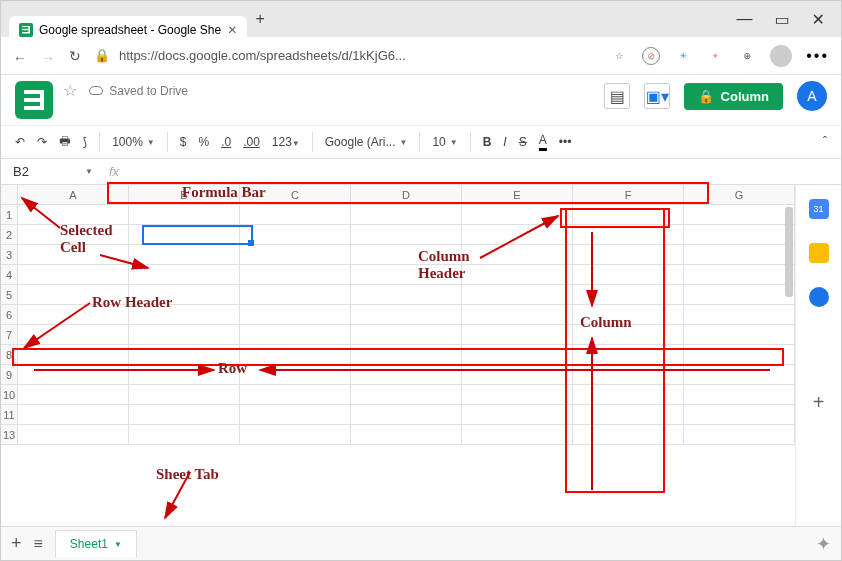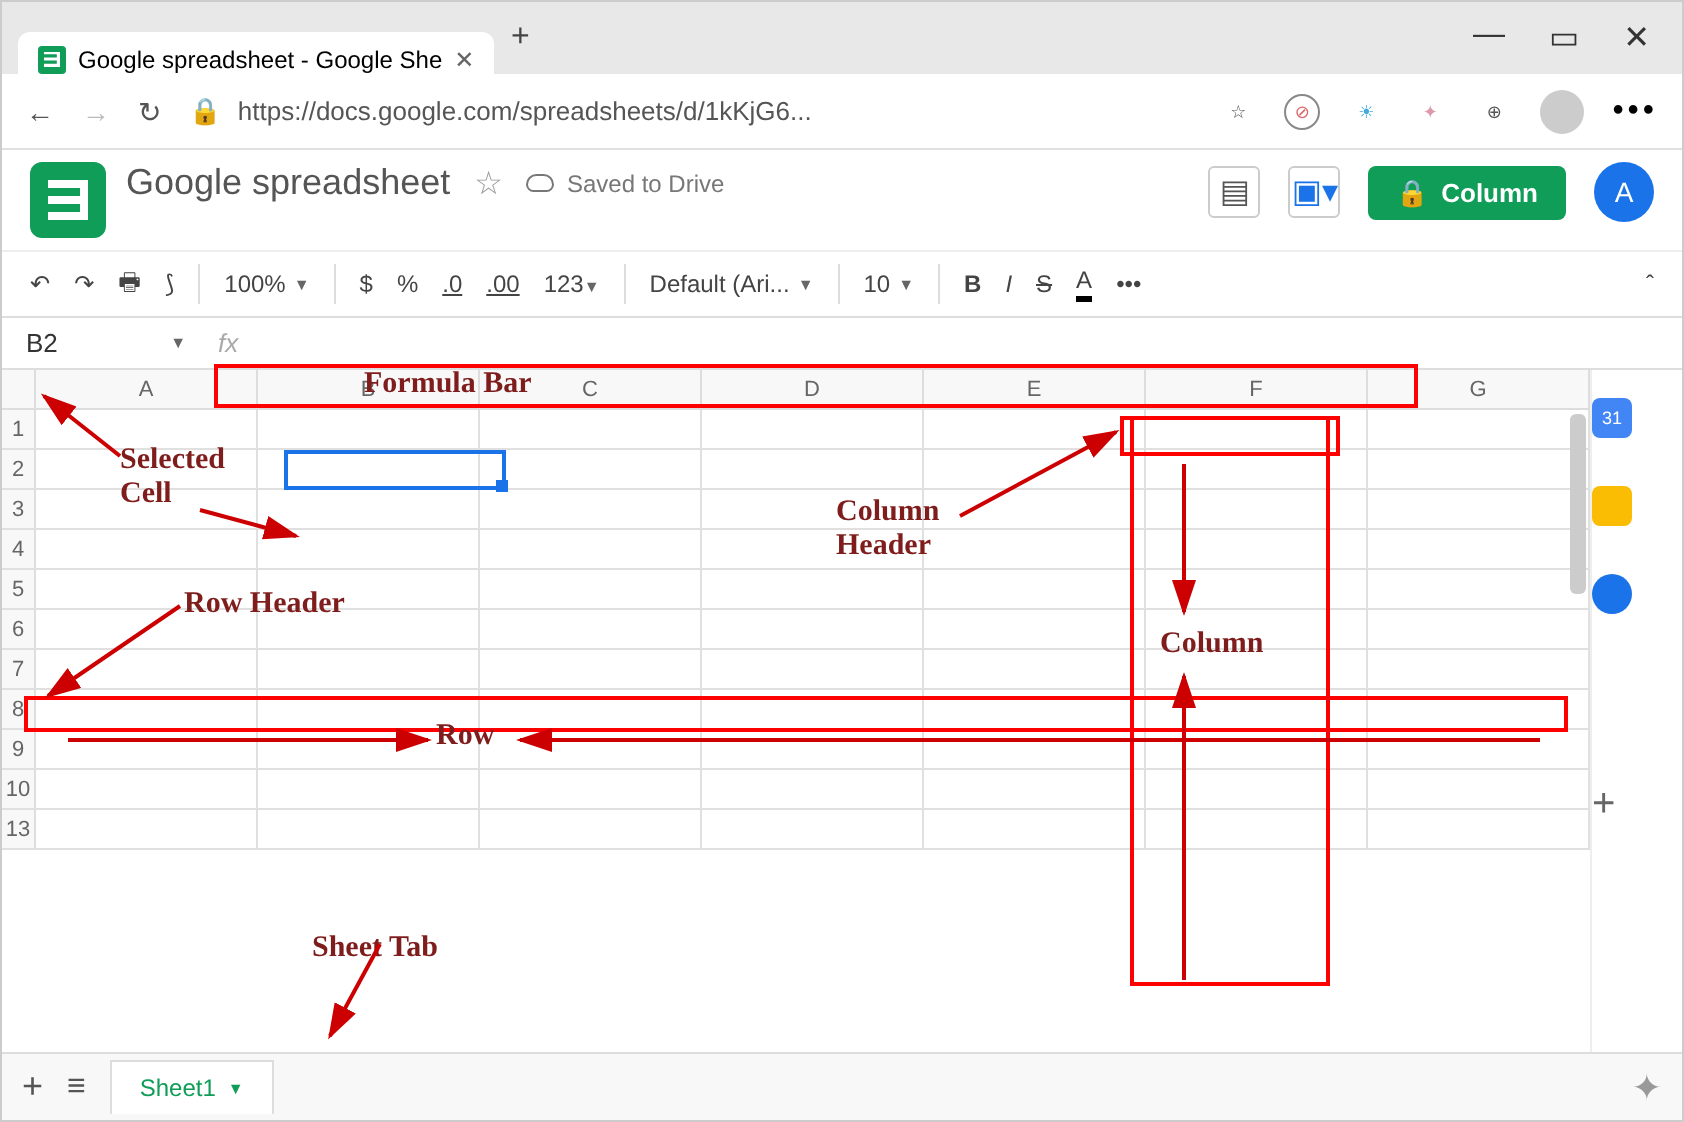--- a/index.html
+++ b/index.html
@@ -44,21 +44,21 @@
 .fbar { flex: 1; height: 100%; }
 .grid-area { flex: 1; display: flex; overflow: hidden; position: relative; }
 .grid { flex: 1; overflow: hidden; position: relative; background: #fff; }
 .colheads { display: flex; height: 20px; border-bottom: 1px solid #ddd; background: #f8f8f8; }
 .corner { width: 30px; border-right: 1px solid #ddd; }
 .ch { flex: 0 0 111px; text-align: center; font-size: 11px; color: #666; border-right: 1px solid #ddd; line-height: 20px; }
 .rows { }
 .row { display: flex; height: 20px; border-bottom: 1px solid #e0e0e0; }
 .rh { width: 30px; text-align: center; font-size: 11px; color: #666; border-right: 1px solid #ddd; background: #f8f8f8; line-height: 20px; }
 .cell { flex: 0 0 111px; border-right: 1px solid #e0e0e0; }
-.sidepanel { width: 46px; background: #fff; border-left: 1px solid #eee; display: flex; flex-direction: column; align-items: flex-start; gap: 24px; padding-top: 14px; }
+.sidepanel { width: 46px; background: #fff; border-left: 1px solid #eee; display: flex; flex-direction: column; align-items: center; gap: 24px; padding-top: 14px; }
 .sp-icon { width: 20px; height: 20px; border-radius: 4px; }
 .bottombar { height: 34px; border-top: 1px solid #ddd; background: #f8f8f8; display: flex; align-items: center; padding: 0 10px; gap: 12px; }
 .sheet-tab { background: #fff; padding: 6px 14px; font-size: 12px; color: #0f9d58; border: 1px solid #ddd; border-bottom: none; display: flex; align-items: center; gap: 6px; }
 .selected-cell { position: absolute; border: 2px solid #1a73e8; pointer-events: none; }
 .selected-cell::after { content: ""; position: absolute; right: -3px; bottom: -3px; width: 6px; height: 6px; background: #1a73e8; }
 .annot { position: absolute; border: 2px solid red; pointer-events: none; }
 .alabel { position: absolute; color: #7f1d1d; font-weight: bold; font-size: 15px; font-family: "Times New Roman", serif; pointer-events: none; }
 svg.arrows { position: absolute; top: 0; left: 0; pointer-events: none; }
 .scrollb { position: absolute; background: #ccc; border-radius: 3px; }
 </style>
@@ -97,21 +97,20 @@
       <span class="avatar-gray"></span>
       <span style="letter-spacing:2px">•••</span>
     </div>
   </div>
 
   <div class="content">
     <div class="doc-header">
       <span class="doc-icon"></span>
       <div>
         <div class="doc-title-row">
-          <span class="doc-title">Google spreadsheet</span>
           <span class="star">☆</span>
           <span class="saved">
             <span class="cloud"></span>
             <span>Saved to Drive</span>
           </span>
         </div>
       </div>
       <div class="header-right">
         <span class="sq-btn">▤</span>
         <span class="sq-btn" style="color:#1a73e8">▣▾</span>
@@ -134,21 +133,21 @@
           <span class="drop">▼</span>
         </span>
       <span class="sep"></span>
       <span>$</span>
       <span>%</span>
       <span style="text-decoration:underline">.0</span>
       <span style="text-decoration:underline">.00</span>
       <span><span>123</span><span class="drop">▼</span></span>
       <span class="sep"></span>
       <span class="font">
-          <span>Default (Ari...</span>
+          <span>Google (Ari...</span>
           <span class="drop">▼</span>
         </span>
       <span class="sep"></span>
       <span class="fsize">
           <span>10</span>
           <span class="drop">▼</span>
         </span>
       <span class="sep"></span>
       <span style="font-weight:bold">B</span>
       <span style="font-style:italic">I</span>
@@ -265,20 +264,30 @@
               <div class="cell"></div>
               <div class="cell"></div>
               <div class="cell"></div>
               <div class="cell"></div>
               <div class="cell"></div>
               <div class="cell"></div>
               <div class="cell"></div>
             </div>
             <div class="row">
               <div class="rh">10</div>
+              <div class="cell"></div>
+              <div class="cell"></div>
+              <div class="cell"></div>
+              <div class="cell"></div>
+              <div class="cell"></div>
+              <div class="cell"></div>
+              <div class="cell"></div>
+            </div>
+            <div class="row">
+              <div class="rh">11</div>
               <div class="cell"></div>
               <div class="cell"></div>
               <div class="cell"></div>
               <div class="cell"></div>
               <div class="cell"></div>
               <div class="cell"></div>
               <div class="cell"></div>
             </div>
             <div class="row">
               <div class="rh">13</div>

